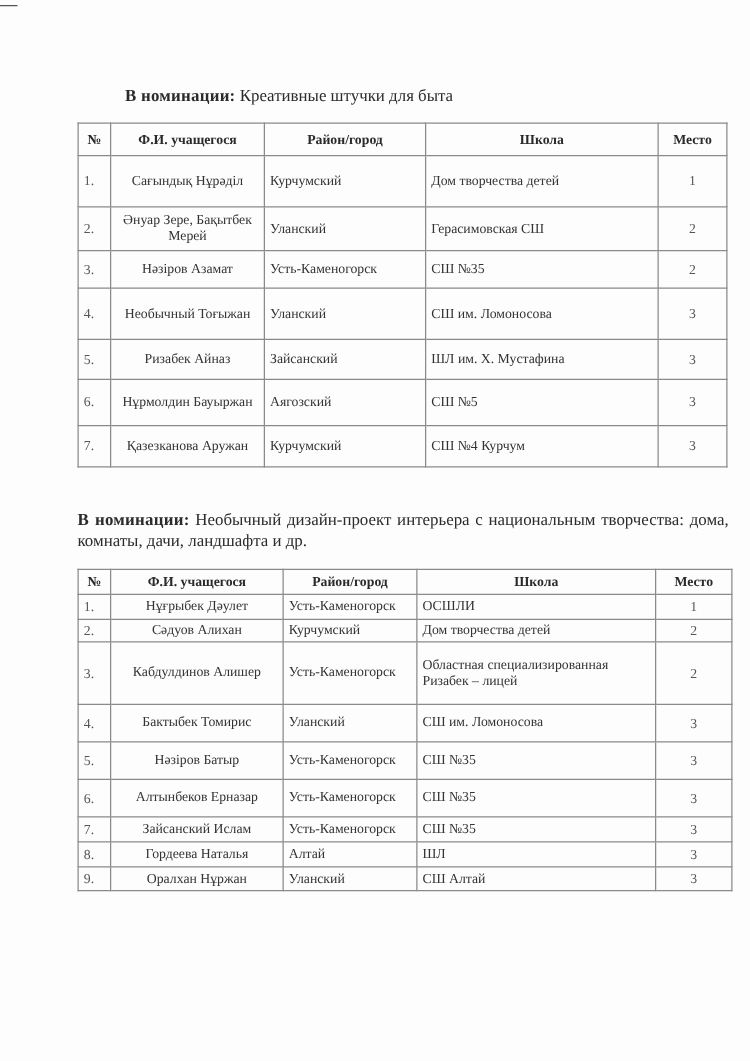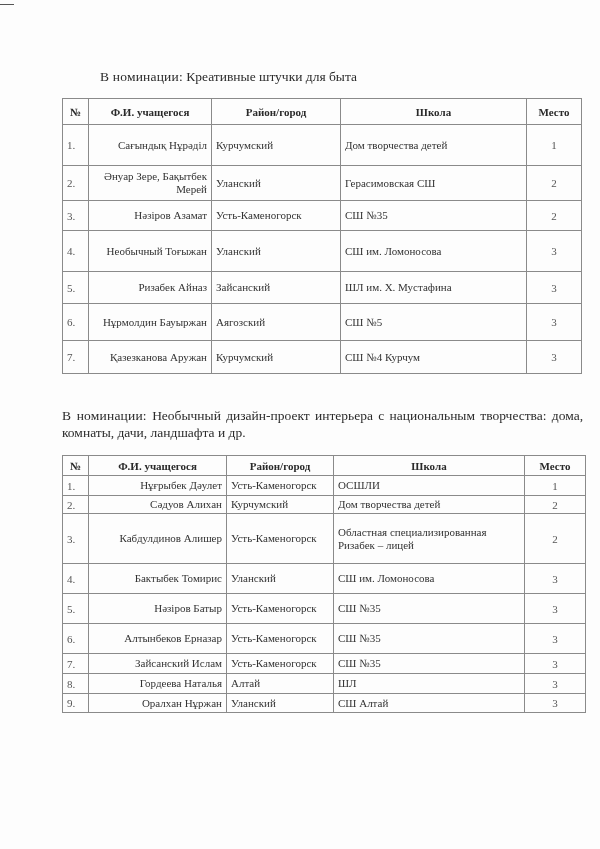--- a/index.html
+++ b/index.html
@@ -6,31 +6,31 @@
   body {
     width: 600px; height: 849px; background: #fdfdfd;
     position: relative; overflow: hidden;
     font-family: "Liberation Serif", "DejaVu Serif", serif;
     color: #2a2a2a;
   }
   .edge-mark { position: absolute; left: 0; top: 4px; width: 14px; height: 1px; background: #555; }
   .heading {
     position: absolute; font-size: 13.5px; color: #2b2b2b; line-height: 17px;
   }
-  .heading b { font-weight: normal; letter-spacing: 0.2px; }
+  .heading b { font-weight: bold; letter-spacing: 0.2px; }
   #h1 { left: 100px; top: 68px; }
   #h2 { left: 62px; top: 407px; width: 521px; text-align: justify; text-align-last: left; }
   table {
     position: absolute; border-collapse: collapse; table-layout: fixed;
     font-size: 11px; color: #333;
   }
   td, th { border: 1px solid #8a8a8a; padding: 0 4px; vertical-align: middle; }
   th { font-weight: bold; font-size: 11px; text-align: center; color: #2a2a2a; }
   td.num { text-align: left; color: #555; }
-  td.name { text-align: right; line-height: 13px; }
+  td.name { text-align: center; line-height: 13px; }
   td.c { text-align: left; line-height: 13px; }
   td.place { text-align: center; color: #555; }
   #t1 { left: 62px; top: 98px; width: 519px; }
   #t2 { left: 62px; top: 455px; width: 523px; }
   #t1 th { height: 25px; }
   #t2 th { height: 19px; }
 </style>
 </head>
 <body>
 

